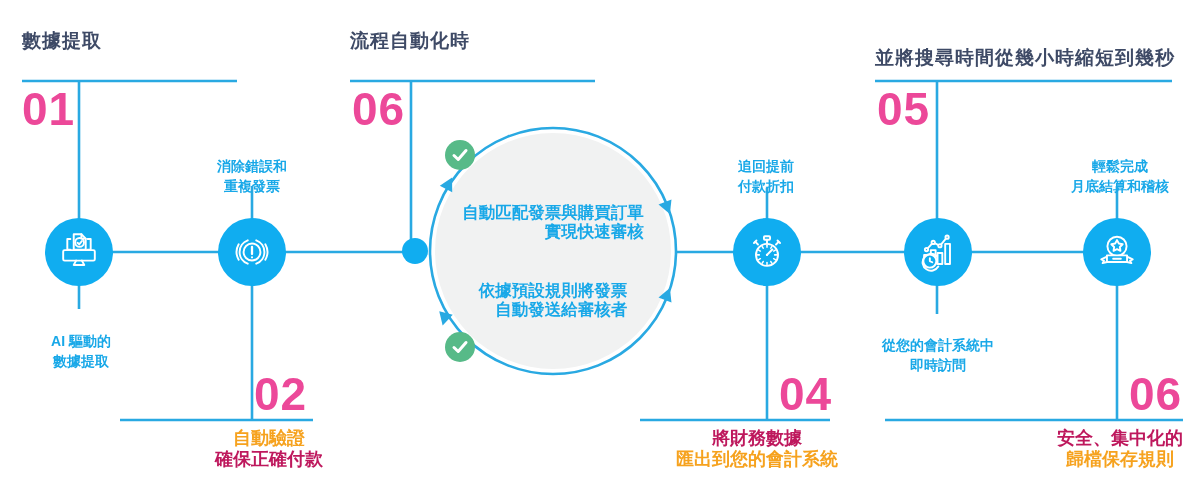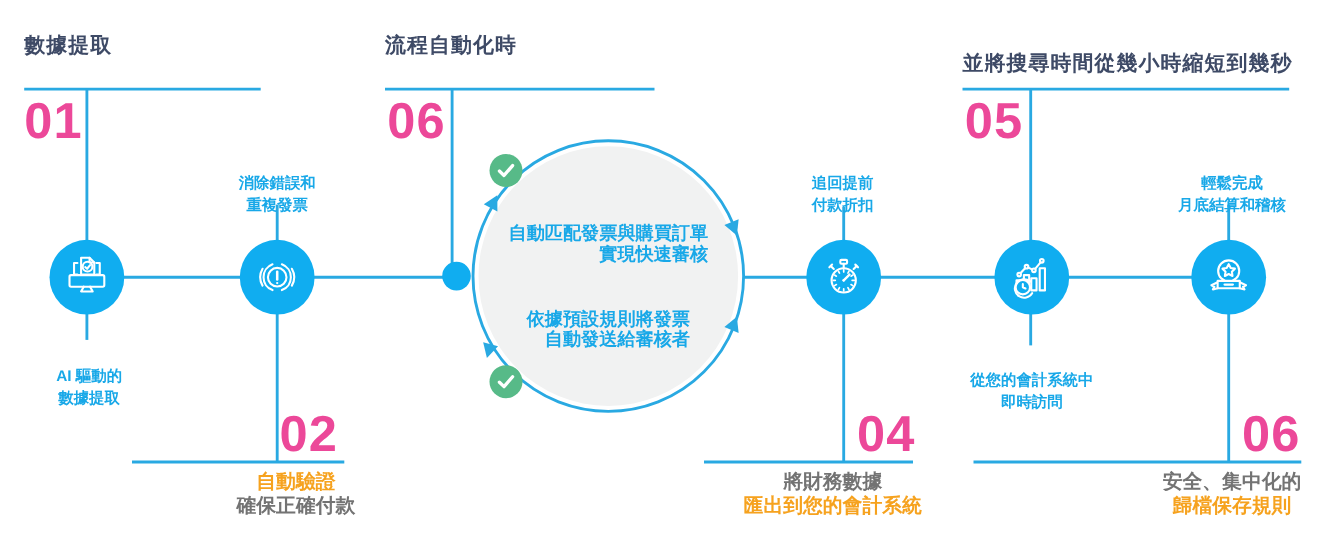--- a/index.html
+++ b/index.html
@@ -19,21 +19,21 @@
     font-size:14px;font-weight:700;color:#18A8E8;line-height:20px;text-align:center;
     transform:translateX(-50%);white-space:nowrap;margin-top:17px;
   }
   .cycle-text{
     font-size:16.5px;font-weight:700;color:#18A8E8;line-height:19px;text-align:right;
     transform:translateX(-50%);white-space:nowrap;
   }
   .bottom-label{
     font-size:18px;font-weight:700;line-height:21px;text-align:center;white-space:nowrap;
   }
-  .tx-navy{color:#737373;}
+  .tx-navy{color:#be185d;}
   .tx-orange{color:#F6A21E;}
   .step-circle{
     width:68px;height:68px;border-radius:50%;background:#10ADF0;
     display:flex;align-items:center;justify-content:center;
   }
   .check-badge{
     width:30px;height:30px;border-radius:50%;background:#57BA88;
     display:flex;align-items:center;justify-content:center;
   }
 </style>

